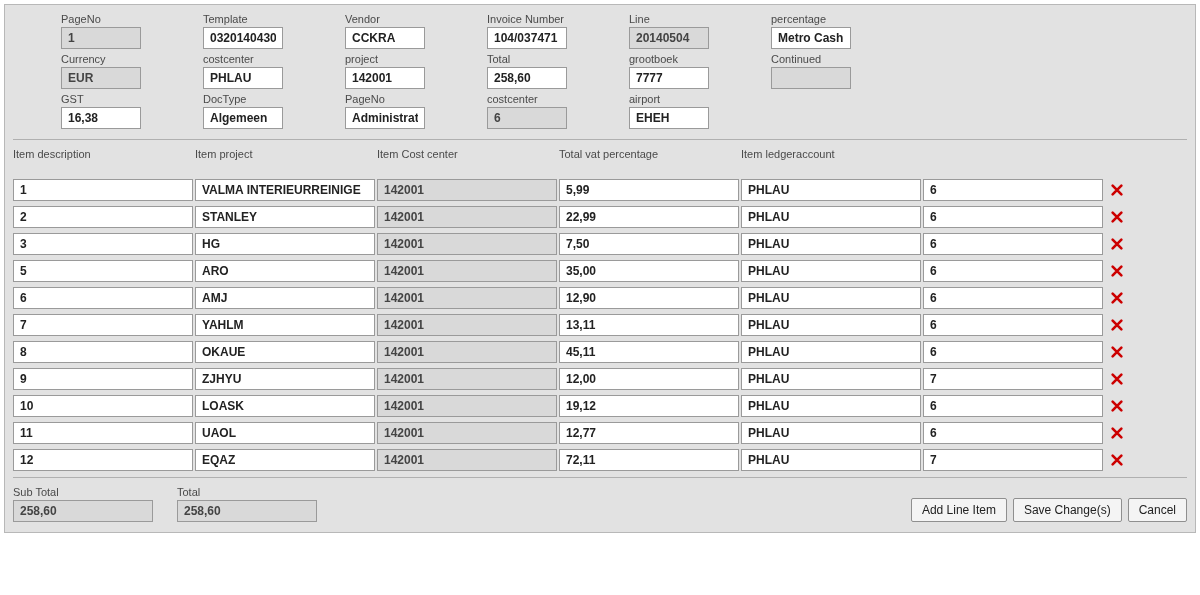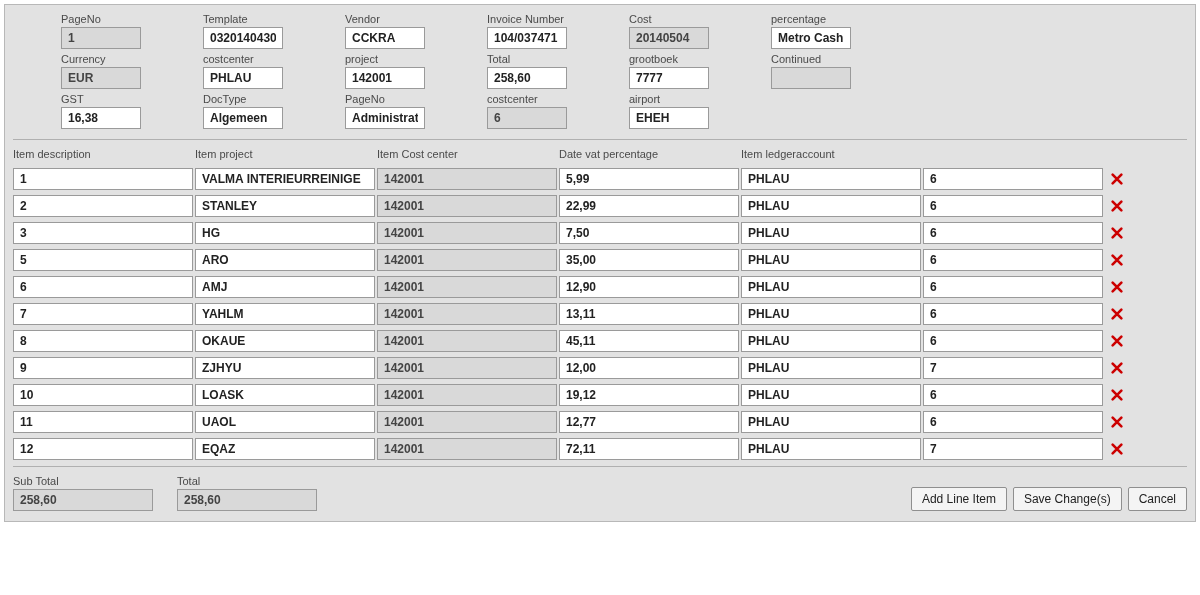--- a/index.html
+++ b/index.html
@@ -47,21 +47,21 @@
     border-top: 1px solid #b0b0b0;
     padding-top: 6px;
   }
   .li-head, .li-row {
     display: grid;
     grid-template-columns: 180px 180px 180px 180px 180px 180px 24px;
     column-gap: 2px;
     align-items: center;
   }
   .li-head .hlabel {
-    padding-bottom: 8px;
+    padding-bottom: 19px;
   }
   .li-row { margin-bottom: 5px; }
   .li-input {
     height: 22px;
     border: 1px solid #9a9a9a;
     background: #ffffff;
     padding: 0 6px;
     font-size: 12px;
     font-weight: bold;
     color: #222;
@@ -121,21 +121,21 @@
       </div>
       <div class="hcell">
         <div class="hlabel">Vendor</div>
         <input class="hinput" value="CCKRA" style="">
       </div>
       <div class="hcell">
         <div class="hlabel">Invoice Number</div>
         <input class="hinput" value="104/037471" style="">
       </div>
       <div class="hcell">
-        <div class="hlabel">Cost</div>
+        <div class="hlabel">Line</div>
         <input class="hinput ro" readonly="" value="20140504" style="">
       </div>
       <div class="hcell">
         <div class="hlabel">percentage</div>
         <input class="hinput" value="Metro Cash &amp; Carry N" style="">
       </div>
       <div class="hcell">
         <div class="hlabel">Currency</div>
         <input class="hinput ro" readonly="" value="EUR" style="">
       </div>
@@ -180,21 +180,21 @@
         <input class="hinput" value="EHEH" style="">
       </div>
       <div class="hcell"></div>
     </div>
 
   <div class="line-items">
     <div class="li-head" id="li-head">
         <div class="hlabel">Item description</div>
         <div class="hlabel">Item project</div>
         <div class="hlabel">Item Cost center</div>
-        <div class="hlabel">Date vat percentage</div>
+        <div class="hlabel">Total vat percentage</div>
         <div class="hlabel">Item ledgeraccount</div>
         <div></div>
       </div>
     <div id="li-body">
         <div class="li-row">
           <input class="li-input" value="1" style="">
           <input class="li-input" value="VALMA INTERIEURREINIGE" style="">
           <input class="li-input ro" readonly="" value="142001" style="">
           <input class="li-input" value="5,99" style="">
           <input class="li-input" value="PHLAU" style="">

